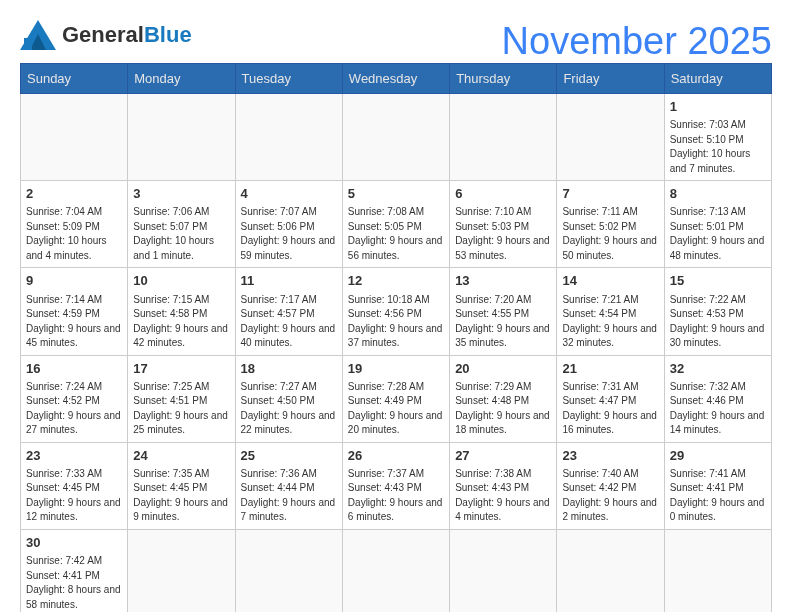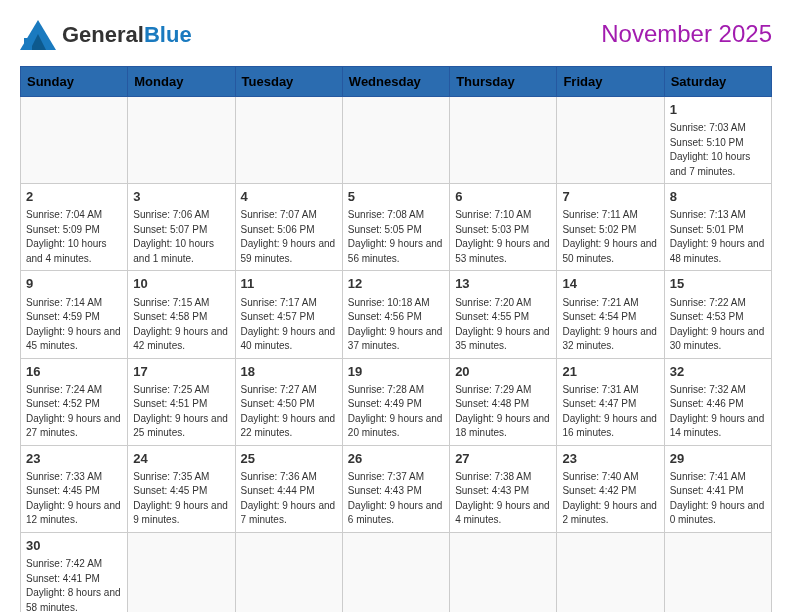--- a/index.html
+++ b/index.html
@@ -7,21 +7,20 @@
       font-family: Arial, sans-serif;
       background: #fff;
       width: 792px;
       min-height: 612px;
       padding: 20px;
     }
     .header {
       display: flex;
       justify-content: space-between;
       align-items: flex-start;
-      margin-bottom: 16px;
     }
     .logo {
       display: flex;
       align-items: center;
       gap: 6px;
     }
     .logo-text {
       font-size: 22px;
       font-weight: normal;
       color: #333;
@@ -31,38 +30,38 @@
       font-weight: bold;
     }
     .logo-icon {
       width: 36px;
       height: 30px;
     }
     .title-block {
       text-align: right;
     }
     .month-title {
-      font-size: 24px;
+      font-size: 38px;
       font-weight: normal;
-      color: #a21caf;
+      color: #3b82f6;
     }
     .location {
       font-size: 15px;
       color: #555;
     }
     .calendar {
       width: 100%;
       border-collapse: collapse;
       border: 1px solid #ccc;
     }
     .calendar th {
       background: #2b6cb0;
-      color: #000000;
+      color: #e5e5e5;
       font-size: 13px;
-      font-weight: bold;
+      font-weight: normal;
       padding: 7px 6px;
       text-align: left;
       border: 1px solid #2558a0;
     }
     .calendar td {
       vertical-align: top;
       border: 1px solid #ccc;
       padding: 4px 5px;
       width: calc(100% / 7);
       min-height: 80px;

